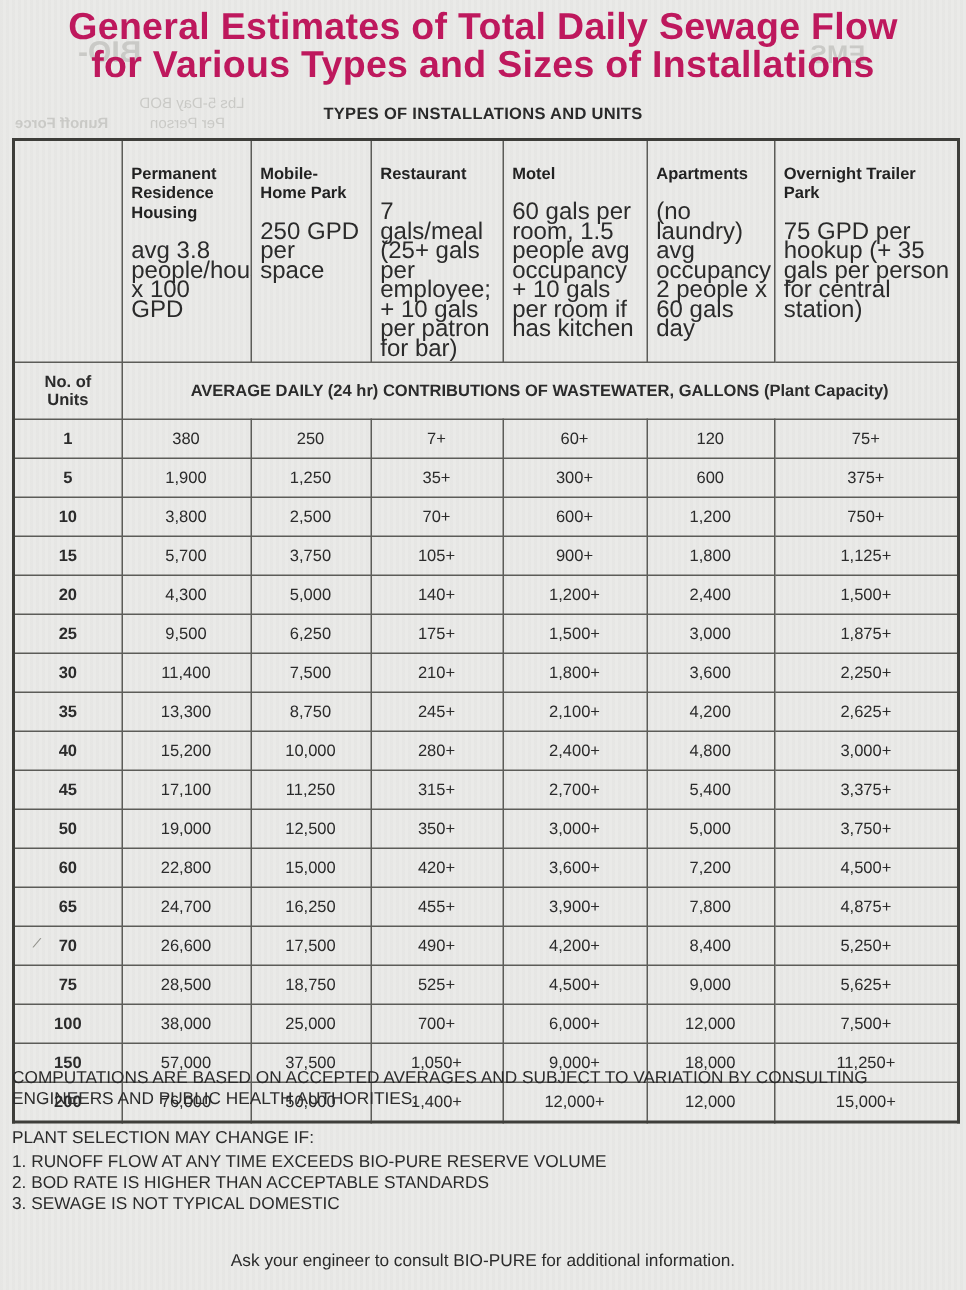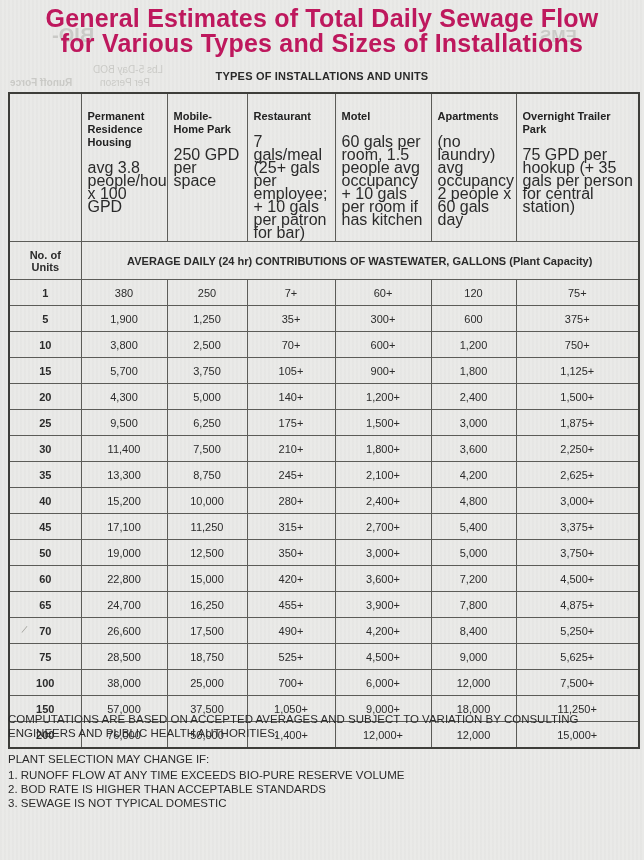--- a/index.html
+++ b/index.html
@@ -319,14 +319,15 @@
 
   <div class="computations">COMPUTATIONS ARE BASED ON ACCEPTED AVERAGES AND SUBJECT TO VARIATION BY CONSULTING ENGINEERS AND PUBLIC HEALTH AUTHORITIES.</div>
 
   <div class="plant-block">
     <div class="plant-heading">PLANT SELECTION MAY CHANGE IF:</div>
     <div class="plant-item">1.  RUNOFF FLOW AT ANY TIME EXCEEDS BIO-PURE RESERVE VOLUME</div>
     <div class="plant-item">2.  BOD RATE IS HIGHER THAN ACCEPTABLE STANDARDS</div>
     <div class="plant-item">3.  SEWAGE IS NOT TYPICAL DOMESTIC</div>
   </div>
 
+  <div class="bottom-note">Ask your engineer to consult BIO-PURE for additional information.</div>
 
 </div>
 
 </body></html>

